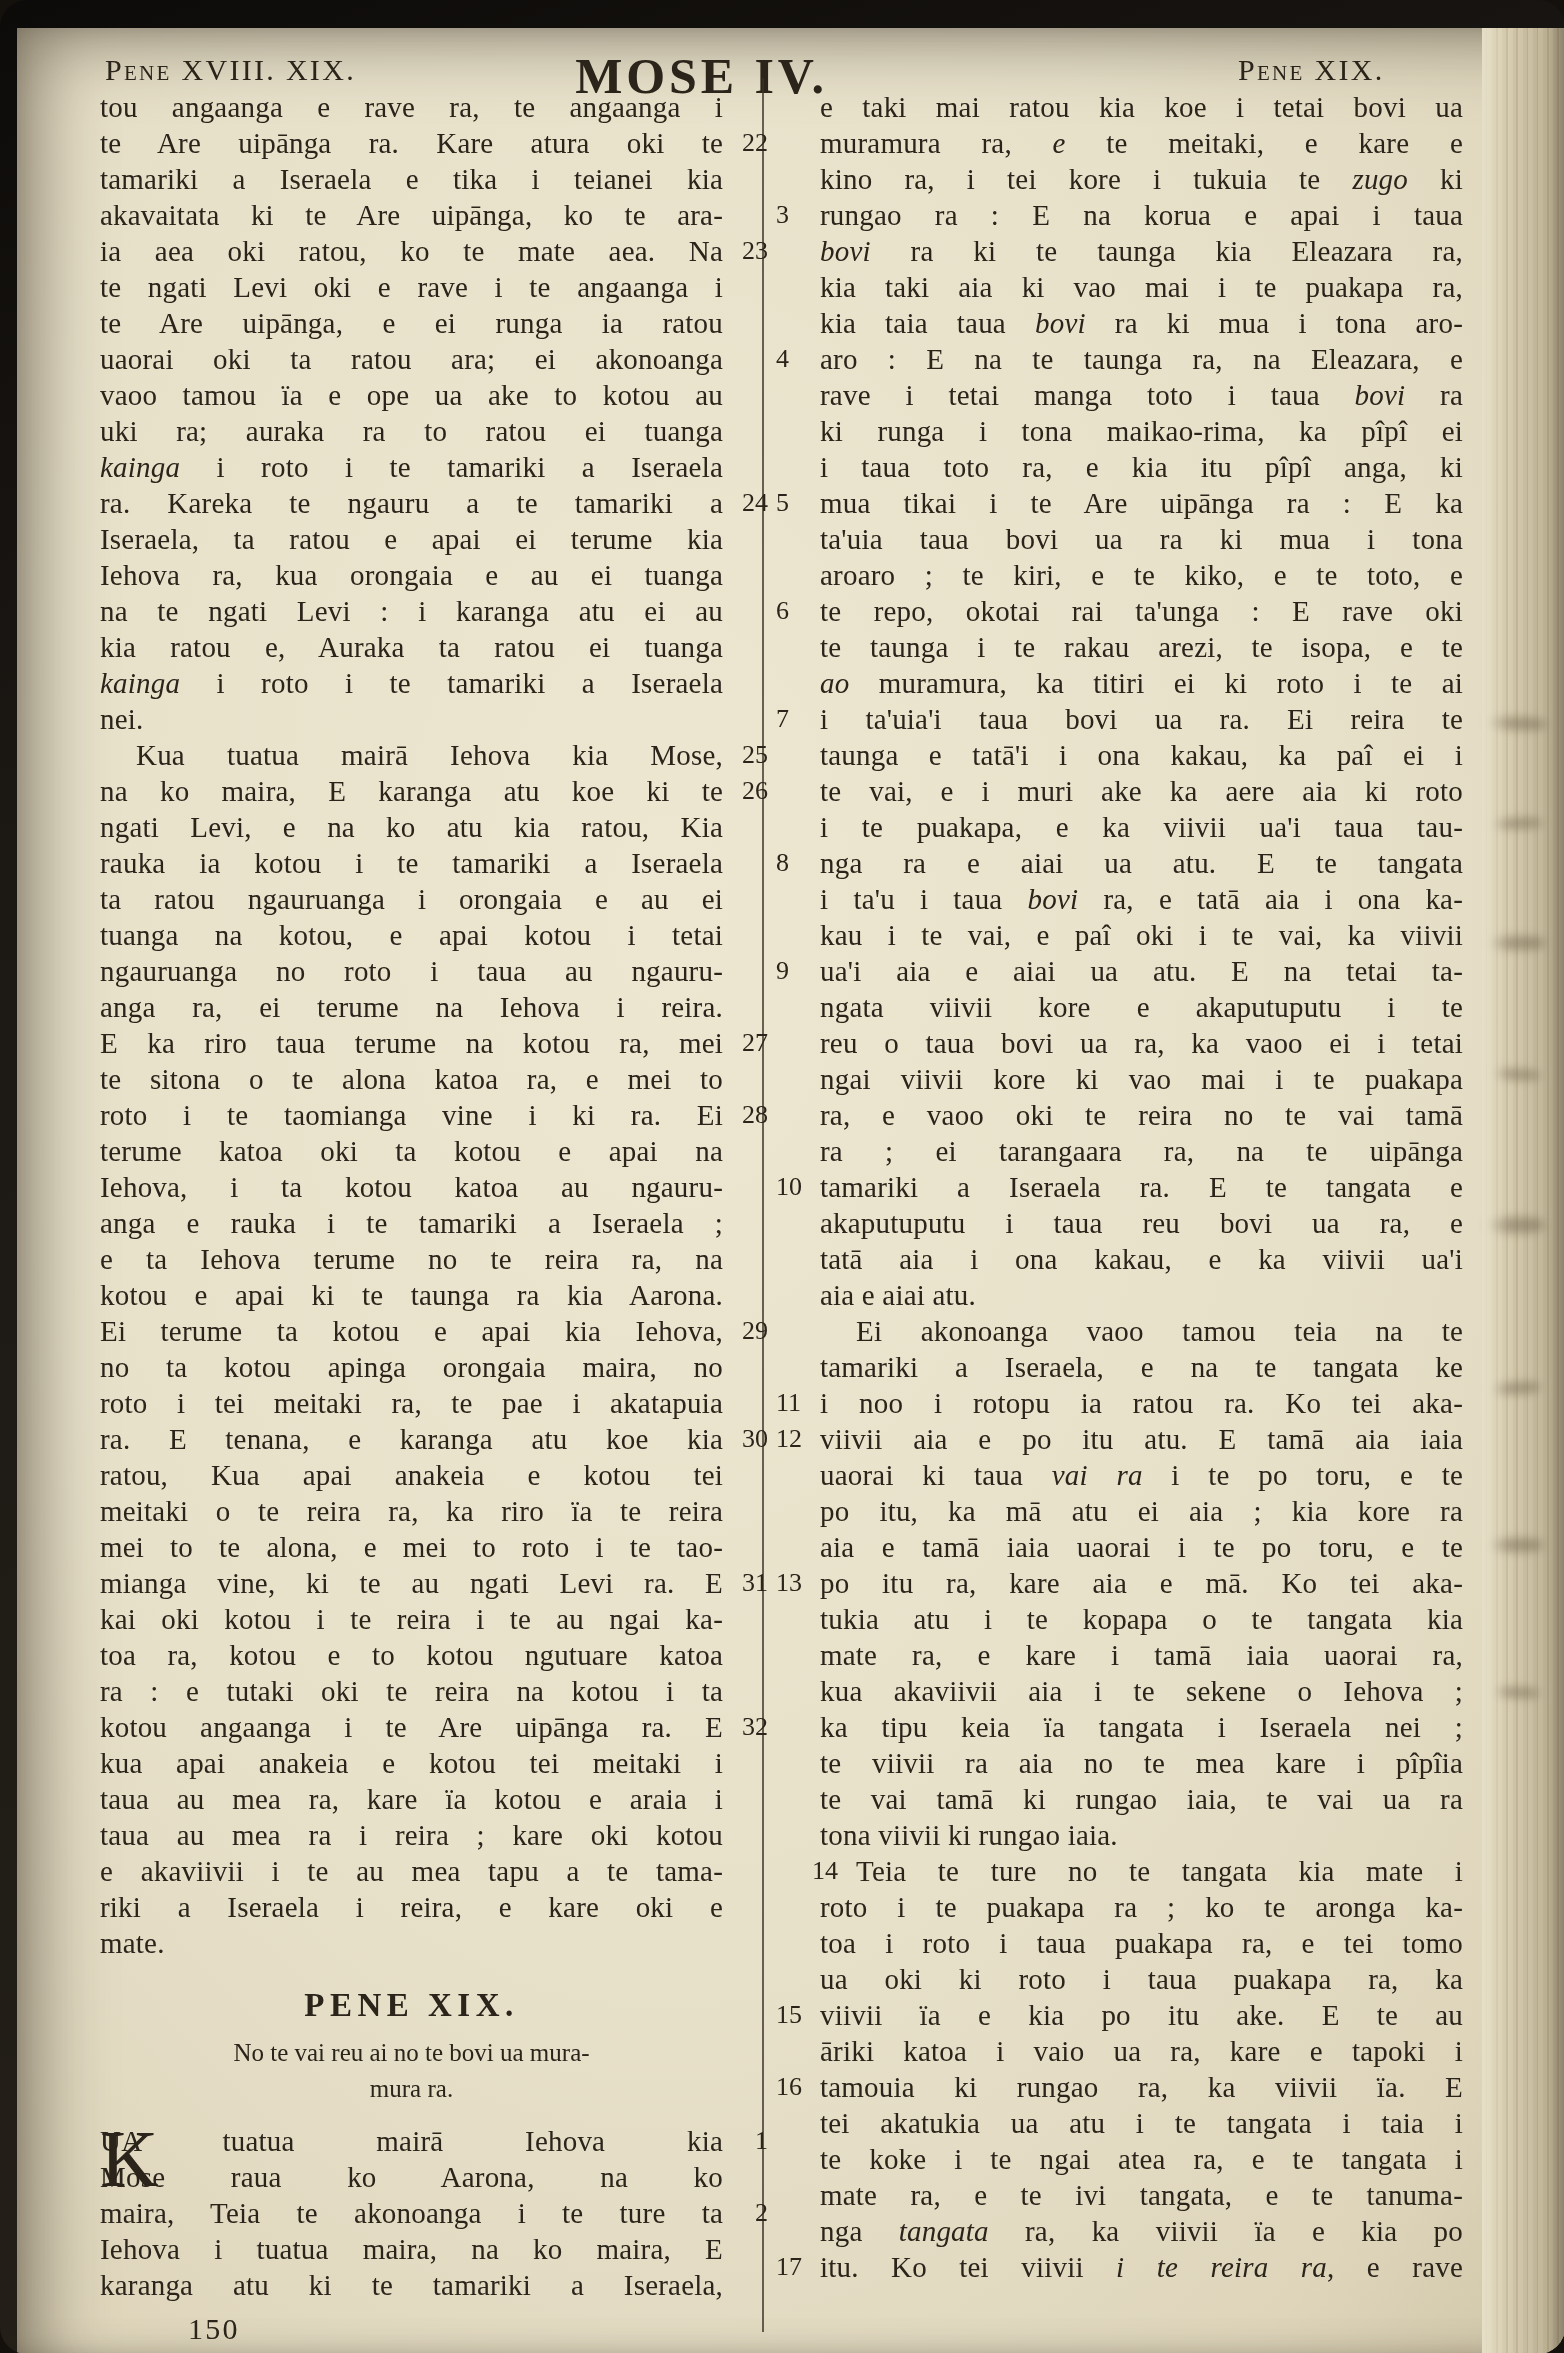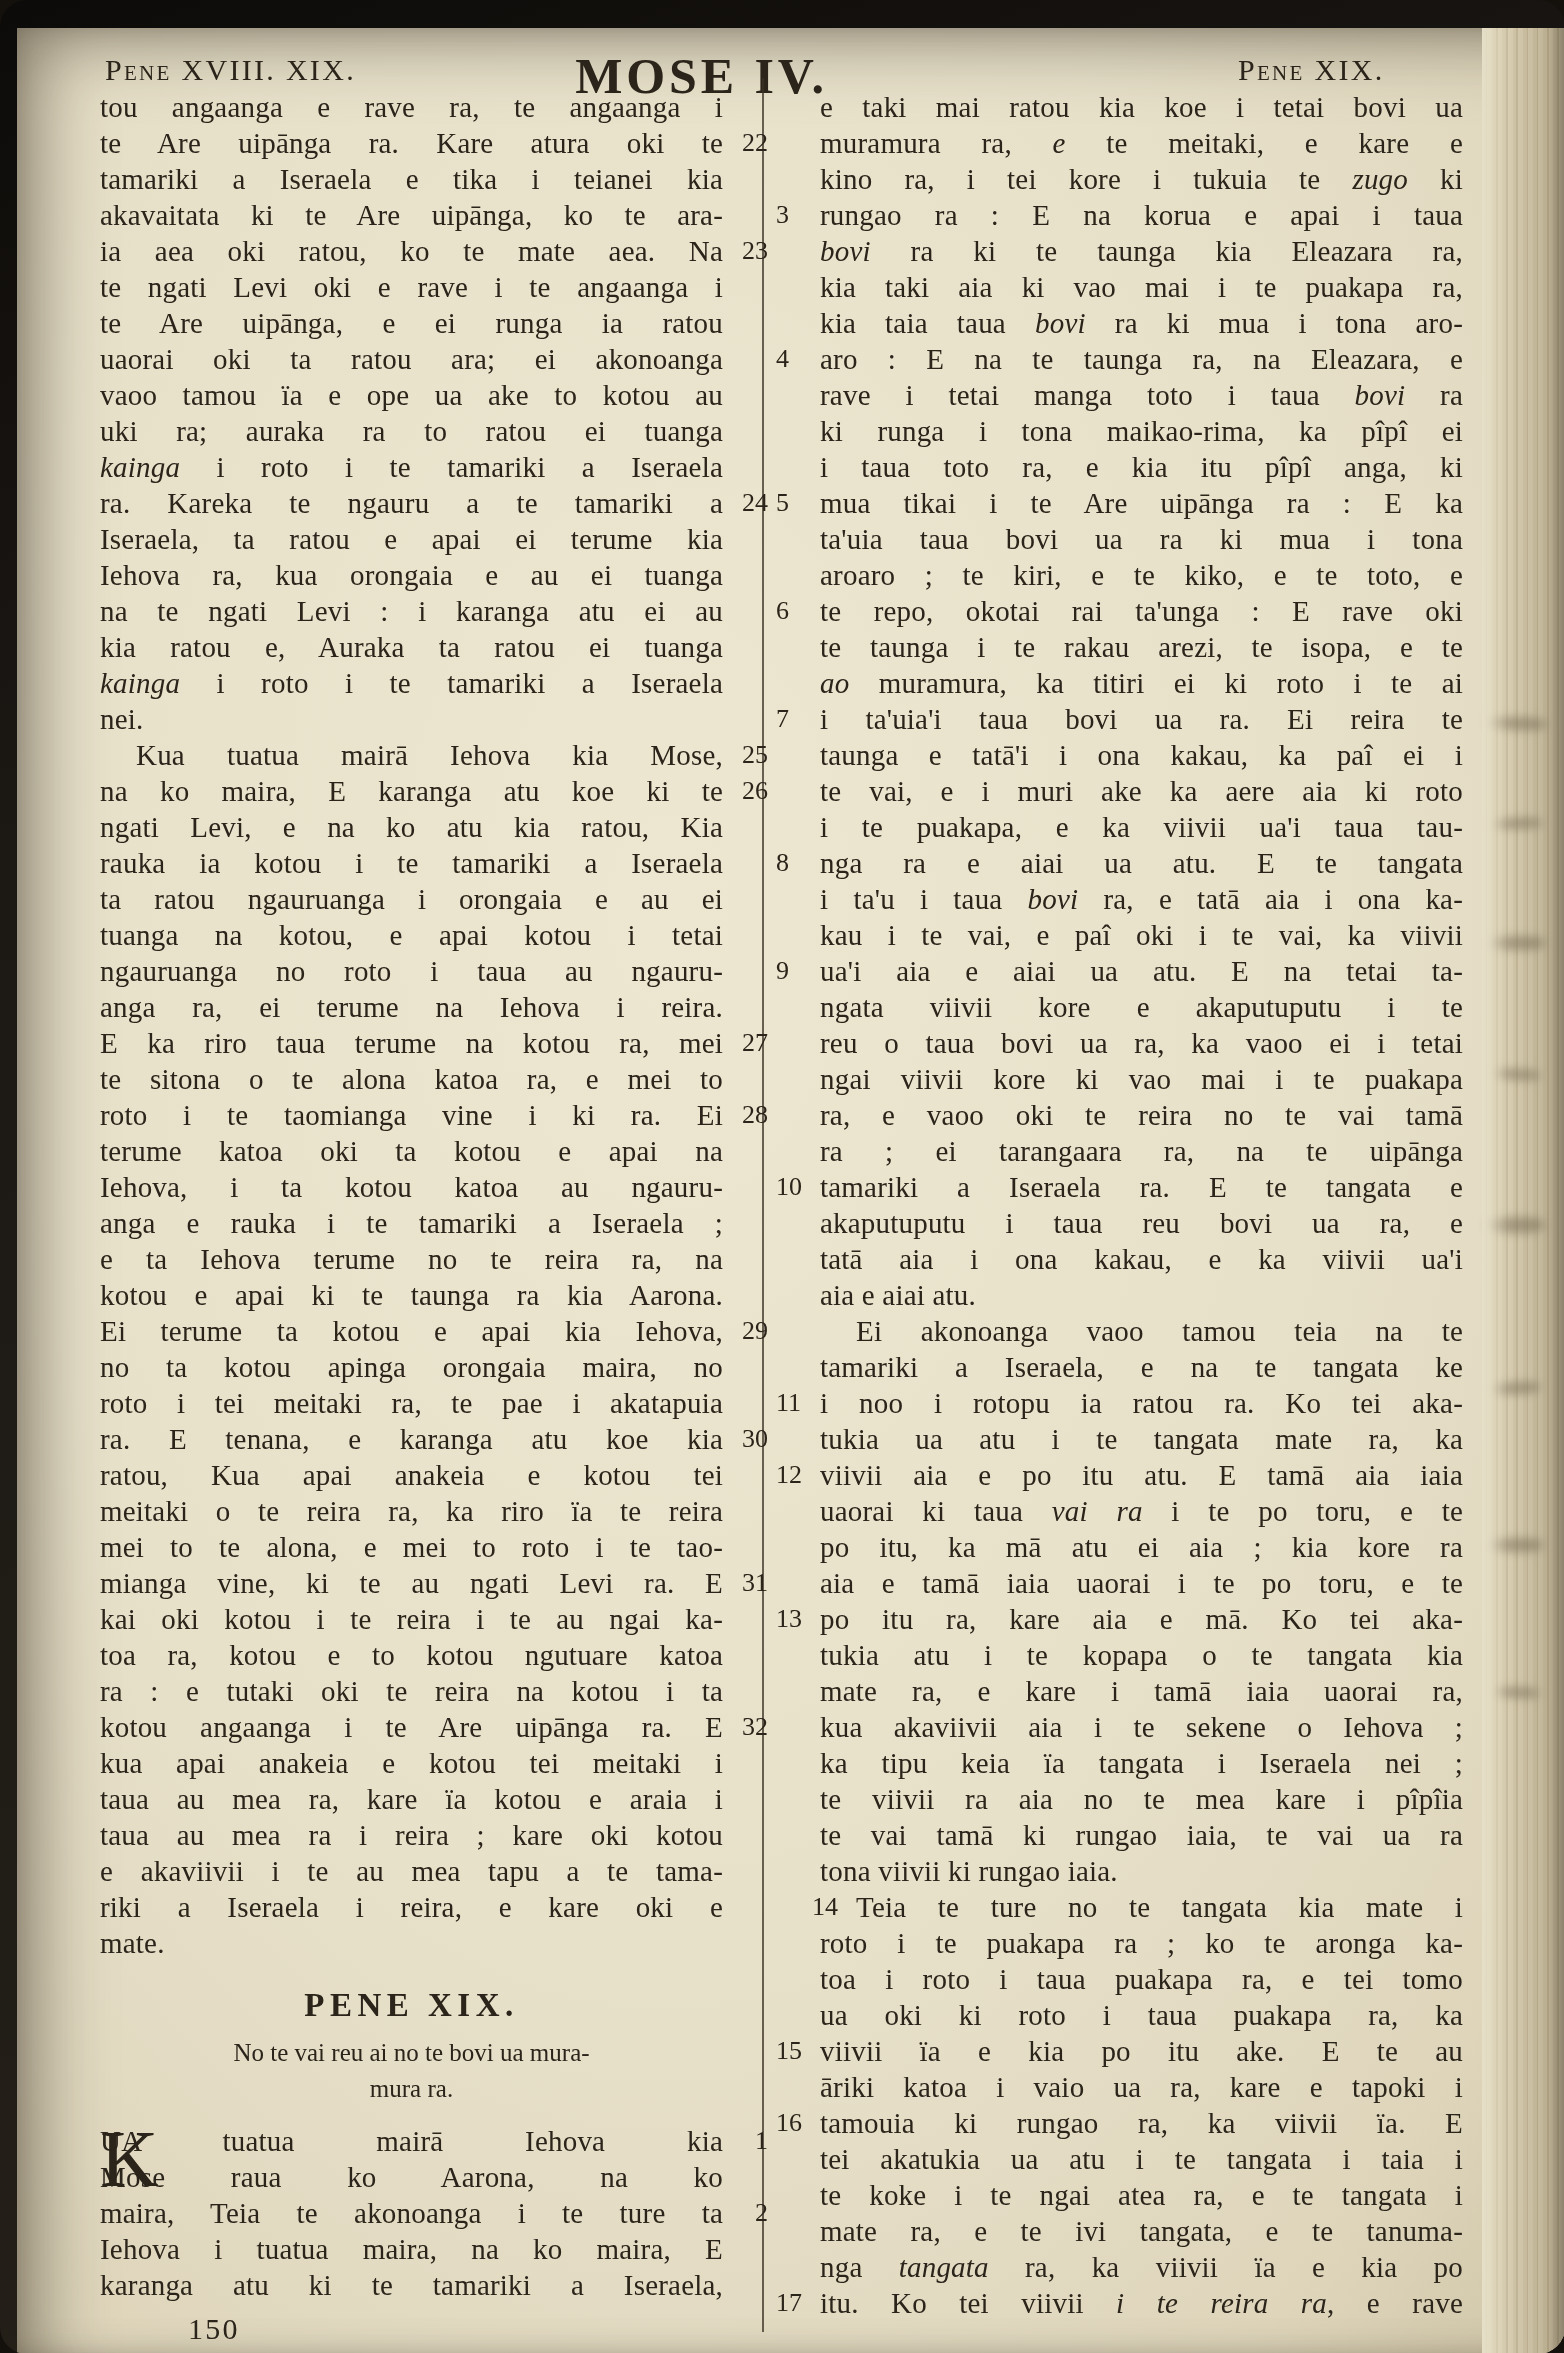--- a/index.html
+++ b/index.html
@@ -178,21 +178,20 @@
             <div class="line">ra ;  ei tarangaara ra, na te uipānga</div>
             <div class="line">tamariki a Iseraela ra.  E te tangata e<span class="vnum">10</span></div>
             <div class="line">akaputuputu i taua reu bovi ua ra, e</div>
             <div class="line">tatā aia i ona kakau, e ka viivii ua'i</div>
             <div class="line end">aia e aiai atu.</div>
           </div>
           <div class="block">
             <div class="line ind">Ei akonoanga vaoo tamou teia na te</div>
             <div class="line">tamariki a Iseraela, e na te tangata ke</div>
             <div class="line">i noo i rotopu ia ratou ra.  Ko tei aka-<span class="vnum">11</span></div>
-            <div class="line">tukia ua atu i te tangata mate ra, ka</div>
             <div class="line">viivii aia e po itu atu.  E tamā aia iaia<span class="vnum">12</span></div>
             <div class="line">uaorai ki taua <i>vai ra</i> i te po toru, e te</div>
             <div class="line">po itu, ka mā atu ei aia ; kia kore ra</div>
             <div class="line">aia e tamā iaia uaorai i te po toru, e te</div>
             <div class="line">po itu ra, kare aia e mā.  Ko tei aka-<span class="vnum">13</span></div>
             <div class="line">tukia atu i te kopapa o te tangata kia</div>
             <div class="line">mate ra, e kare i tamā iaia uaorai ra,</div>
             <div class="line">kua akaviivii aia i te sekene o Iehova ;</div>
             <div class="line">ka tipu keia ïa tangata i Iseraela nei ;</div>
             <div class="line">te viivii ra aia no te mea kare i pîpîia</div>

